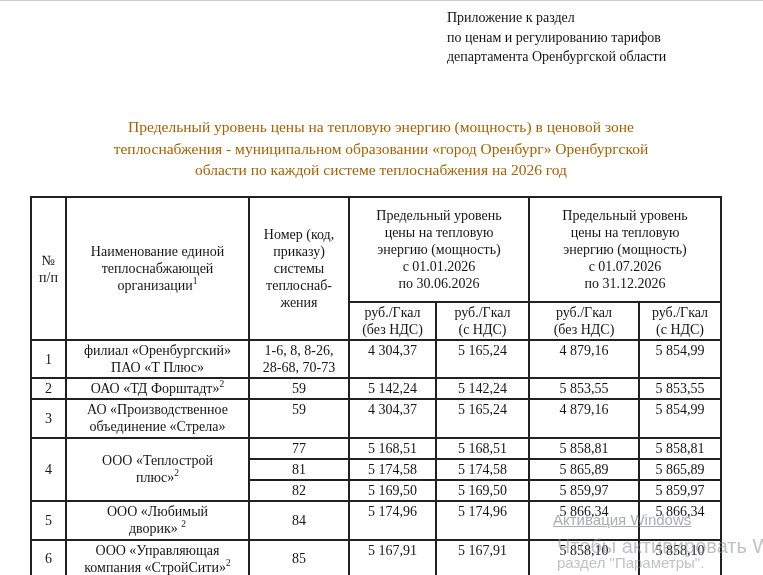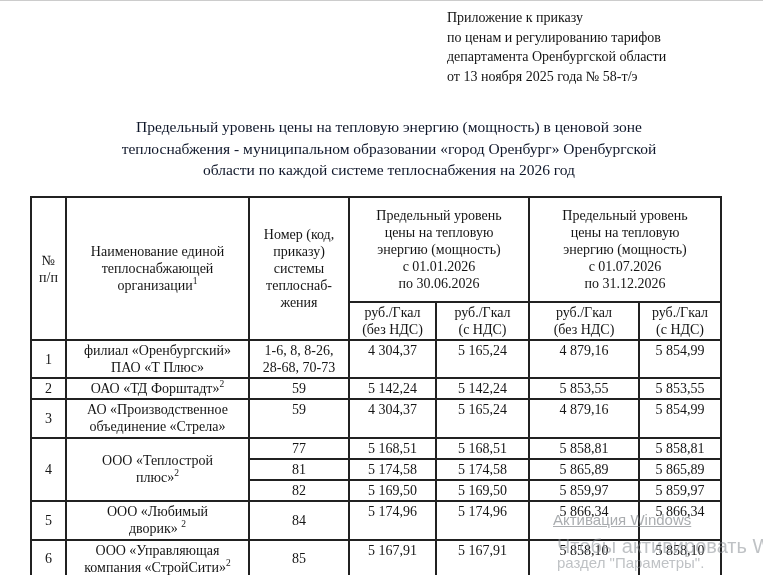--- a/index.html
+++ b/index.html
@@ -20,27 +20,27 @@
     position: absolute;
     left: 447px;
     top: 8px;
     font-size: 14px;
     line-height: 19.5px;
     color: #131313;
   }
   .title {
     position: absolute;
     top: 116px;
-    left: 38px;
+    left: 30px;
     width: 702px;
     text-align: center;
     font-size: 15.5px;
     line-height: 21.5px;
     white-space: pre-line;
-    color: #0f172a;
+    color: #a16207;
   }
   table.tariff {
     position: absolute;
     left: 30px;
     top: 196px;
     width: 690px;
     border-collapse: collapse;
     table-layout: fixed;
     font-size: 14px;
   }
@@ -80,24 +80,23 @@
   .wm2 { left: 557px; top: 535px; font-size: 20px; color: rgba(138, 143, 149, 0.55); }
   .wm3 { left: 557px; top: 554px; font-size: 15px; color: rgba(138, 143, 149, 0.55); }
 </style>
 </head>
 <body>
 
 <div class="page">
   <div class="edge-top"></div>
 
   <div class="corner">
-    <div>Приложение к приказу</div>
+    <div>Приложение к раздел</div>
     <div>по ценам и регулированию тарифов</div>
     <div>департамента Оренбургской области</div>
-    <div>от 13 ноября 2025 года № 58-т/э</div>
   </div>
 
   <div class="title">Предельный уровень цены на тепловую энергию (мощность) в ценовой зоне
 теплоснабжения - муниципальном образовании «город Оренбург» Оренбургской
 области по каждой системе теплоснабжения на 2026 год</div>
 
   <table class="tariff">
     <colgroup>
       <col style="width:35px">
       <col style="width:183px">

